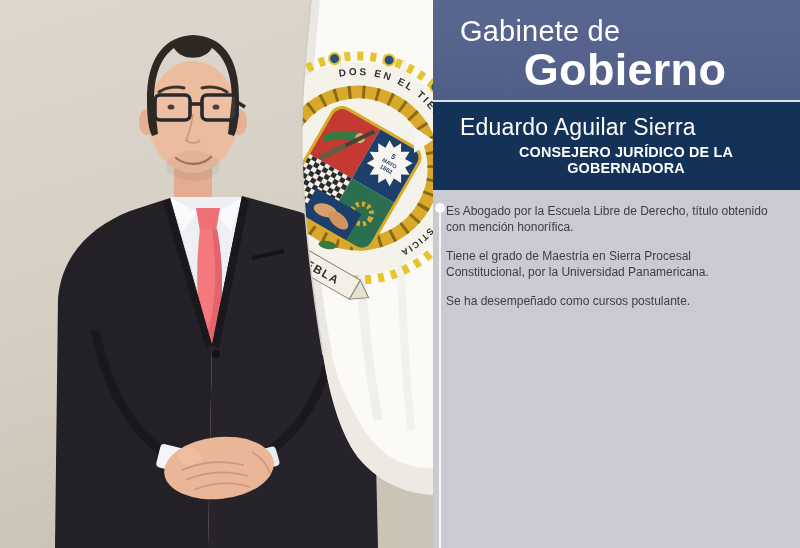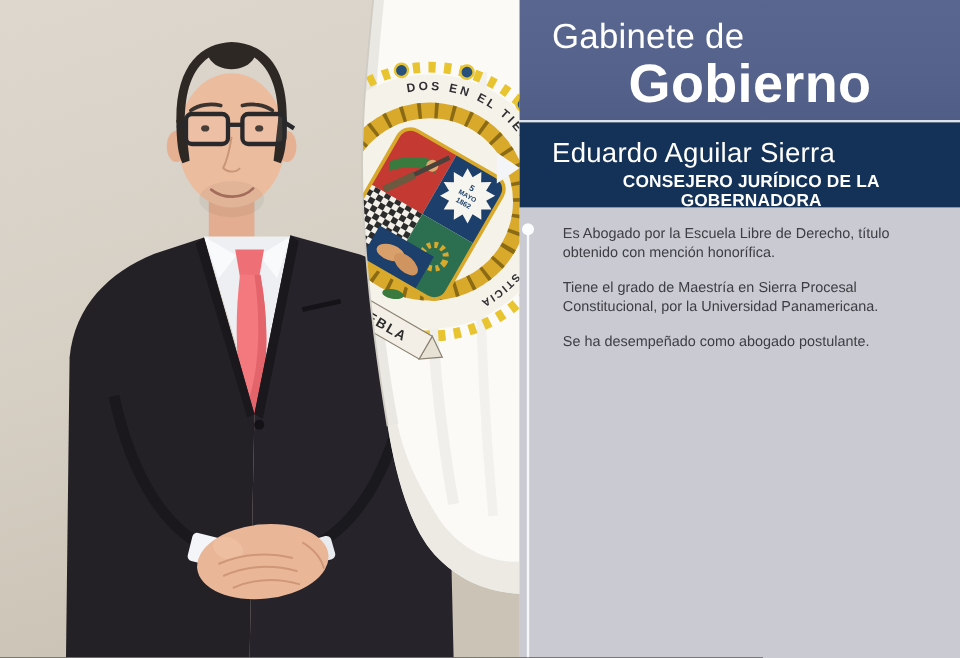--- a/index.html
+++ b/index.html
@@ -14,28 +14,28 @@
   
   .panel{position:absolute;left:433px;top:0;width:367px;height:548px;display:flex;flex-direction:column;}
   .hdr{
     height:102px;background:linear-gradient(180deg,#59668f 0%,#55628c 60%,#505d87 100%);
     border-bottom:2px solid #dde1ea;box-sizing:border-box;
     padding:16px 10px 0 27px;color:#fff;
   }
   .hdr-line1{font-size:29px;font-weight:400;letter-spacing:.2px;line-height:1.05;}
   .hdr-line2{font-size:45px;font-weight:700;letter-spacing:.3px;line-height:1.0;margin-top:1px;text-align:center;}
   .namebar{
-    height:71px;background:#143158;box-sizing:border-box;
+    height:88px;background:#143158;box-sizing:border-box;
     padding:13px 8px 0 27px;color:#fff;position:relative;
   }
   .name{font-size:23px;font-weight:400;letter-spacing:.2px;line-height:1.1;}
   .role{font-size:14.4px;font-weight:700;letter-spacing:.15px;margin-top:4px;text-align:center;}
   .bio{
     flex:1;background:#c9cad2;position:relative;box-sizing:border-box;
-    padding:13px 12px 0 36px;
+    padding:13px 12px 0 13px;
   }
   .bio p{
     margin:0 0 13px 0;font-size:12px;line-height:16px;color:#3d3d43;
     max-width:326px;
   }
   .vline{position:absolute;left:6px;top:20px;bottom:0;width:2px;background:#f7f8fa;}
   .vdot{position:absolute;left:2px;top:13px;width:10px;height:10px;border-radius:50%;background:#fbfcfe;}
   
   .arrow{
     position:absolute;left:414px;top:127px;width:0;height:0;
@@ -236,17 +236,17 @@
     <div class="namebar">
       <div class="name">Eduardo Aguilar Sierra</div>
       <div class="role">CONSEJERO JURÍDICO DE LA GOBERNADORA</div>
     </div>
 
     <div class="bio">
       <div class="vline"></div>
       <div class="vdot"></div>
       <p>Es Abogado por la Escuela Libre de Derecho, título obtenido con mención honorífica.</p>
       <p>Tiene el grado de Maestría en Sierra Procesal Constitucional, por la Universidad Panamericana.</p>
-      <p>Se ha desempeñado como abogado postulante.</p>
+      <p>Se ha desempeñado como cursos postulante.</p>
     </div>
 
   </div>
 </div>
 
 </body></html>

